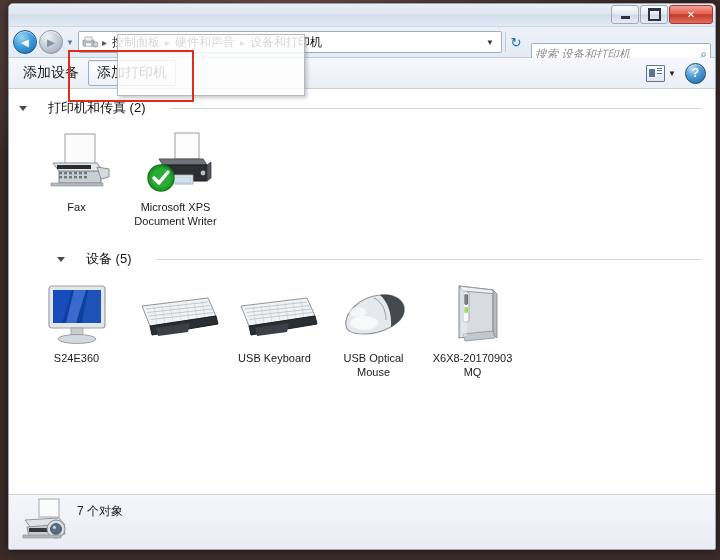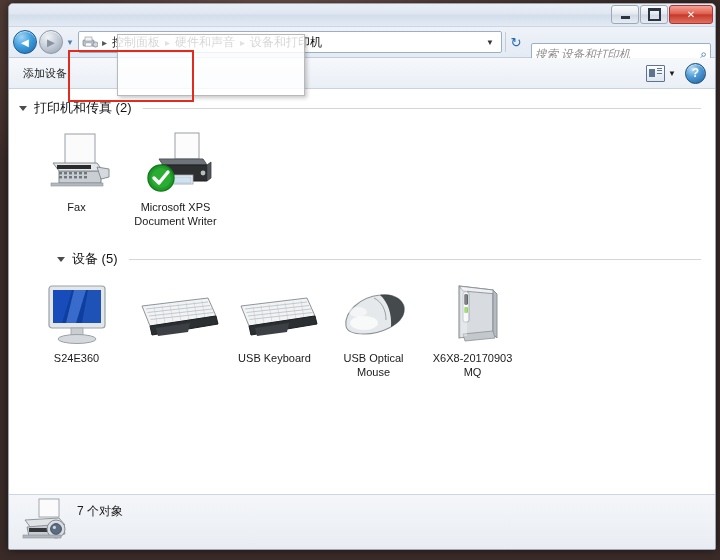--- a/index.html
+++ b/index.html
@@ -151,21 +151,21 @@
   .toolbar {
     flex: none;
     height: 30px;
     display: flex; align-items: center;
     padding: 0 5px;
     background: linear-gradient(to bottom, #f6f8fb 0%, #eaeff6 100%);
     border-bottom: 1px solid #c9d2de;
     position: relative;
   }
   .tb-item {
-    font-size: 11px; color: #1b1b1b;
+    font-size: 14px; color: #1b1b1b;
     padding: 3px 8px;
     border: 1px solid transparent;
     border-radius: 2px;
     cursor: default;
     white-space: nowrap;
   }
   .tb-item.pressed {
     border: 1px solid #9ab3cc;
     background: linear-gradient(to bottom, #fefefe 0%, #eef2f7 100%);
     box-shadow: inset 0 1px 2px rgba(0,0,0,.08);
@@ -221,21 +221,21 @@
   .content {
     flex: 1 1 auto;
     background: #fff;
     position: relative;
     overflow: hidden;
     padding: 6px 0 0 0;
   }
   .group-head {
     display: flex; align-items: center;
     padding: 4px 14px 2px 10px;
-    gap: 5px;
+    gap: 19px;
   }
   .tri {
     width: 0; height: 0;
     border-left: 4px solid transparent;
     border-right: 4px solid transparent;
     border-top: 5px solid #4c4c4c;
     flex: none;
     margin-right: 2px;
   }
   .group-title {
@@ -350,20 +350,21 @@
     </div>
 
     <div class="searchbox">
       <span class="ph">搜索 设备和打印机</span>
       <span class="search-ico">⌕</span>
     </div>
   </div>
 
   <div class="toolbar">
     <div class="tb-item">添加设备</div>
+    <div class="tb-item pressed">添加打印机</div>
     <div class="tb-spacer"></div>
     <div class="tb-right">
       <div class="view-ico"></div>
       <span class="caret">▼</span>
       <div class="help-btn">
         <span>?</span>
       </div>
     </div>
   </div>
 

